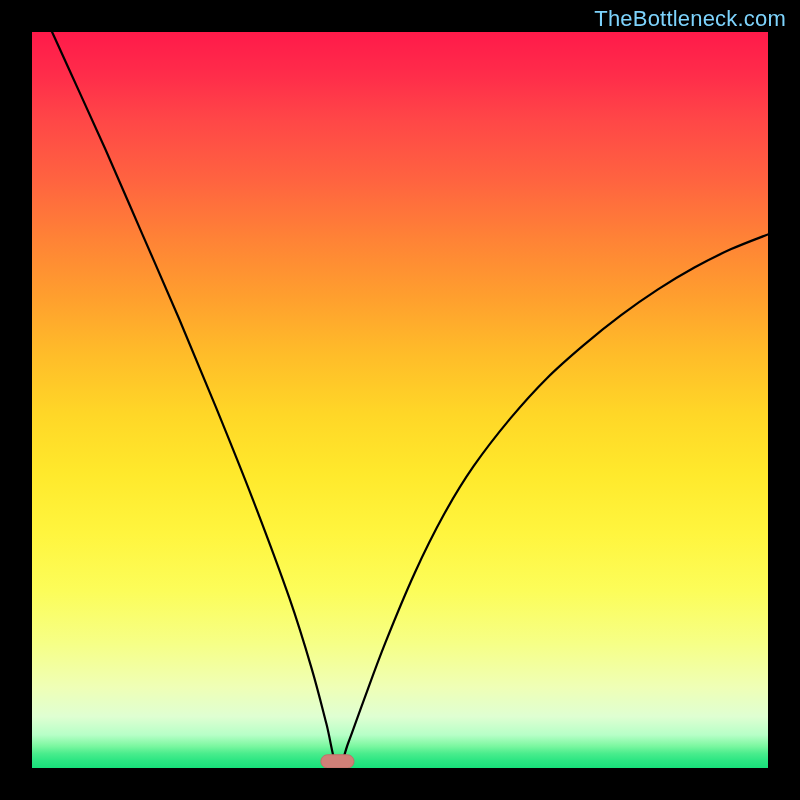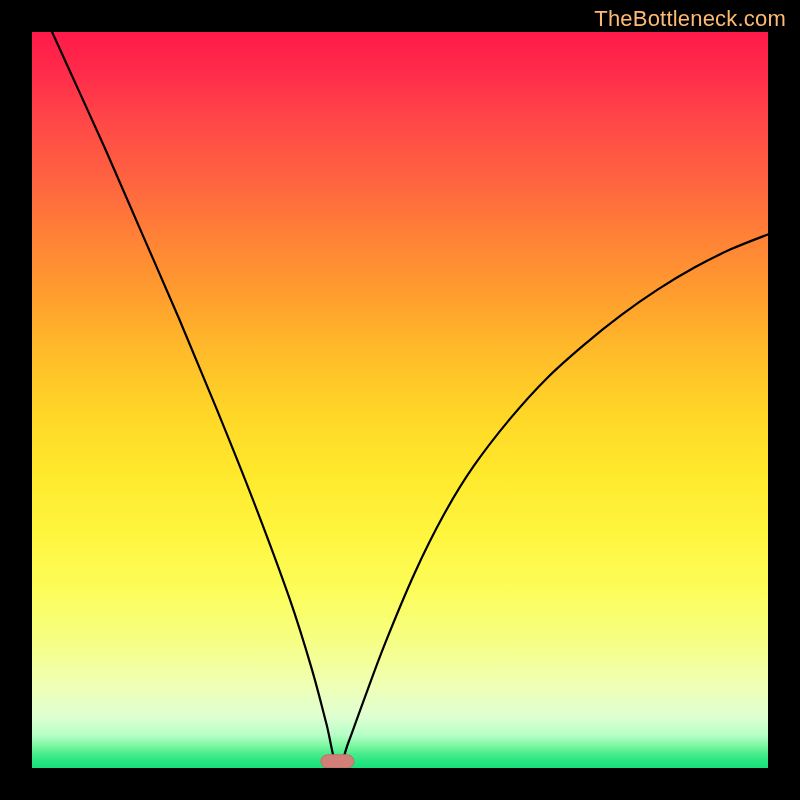--- a/index.html
+++ b/index.html
@@ -54,21 +54,21 @@
     );
   }
   .curve-svg {
     position: absolute;
     inset: 0;
   }
   .watermark {
     position: absolute;
     top: 6px;
     right: 14px;
-    color: #fdba74;
+    color: #7dd3fc;
     font-size: 22px;
     font-weight: 500;
     letter-spacing: 0.2px;
     font-family: Arial, Helvetica, sans-serif;
   }
 </style>
 </head>
 <body>
 
 <div class="frame">

